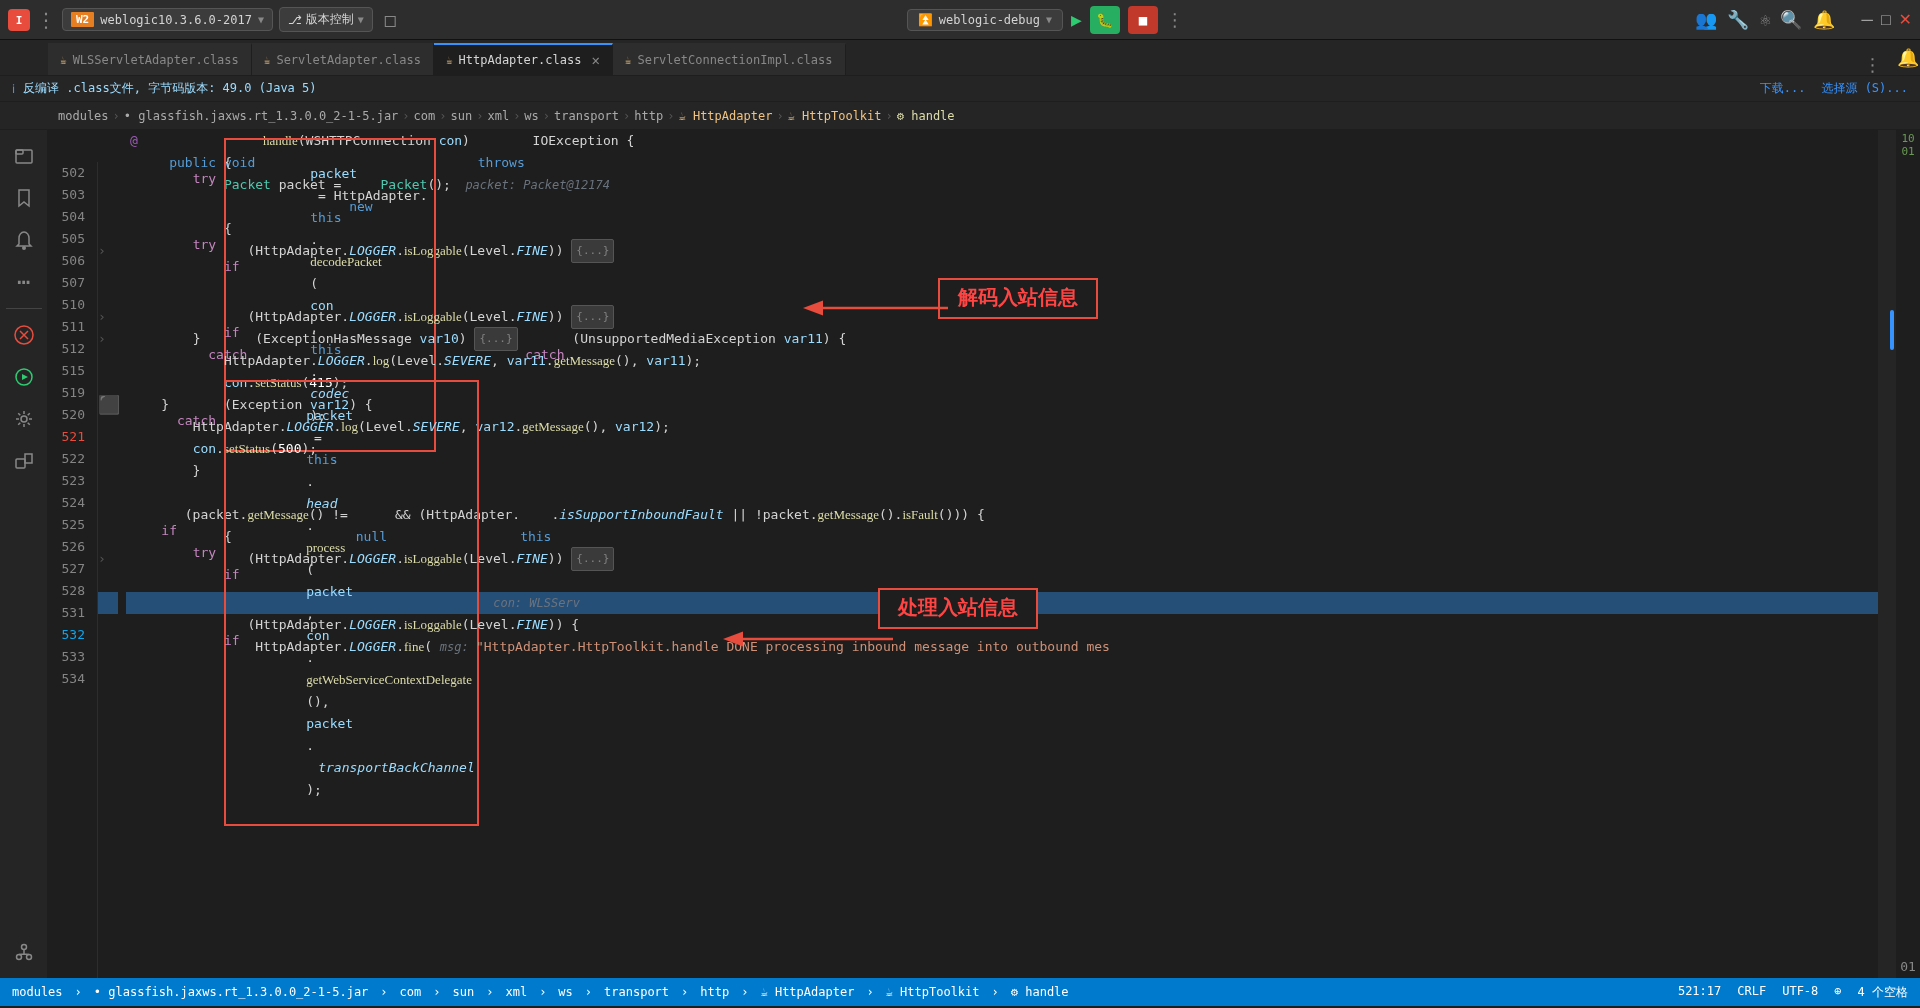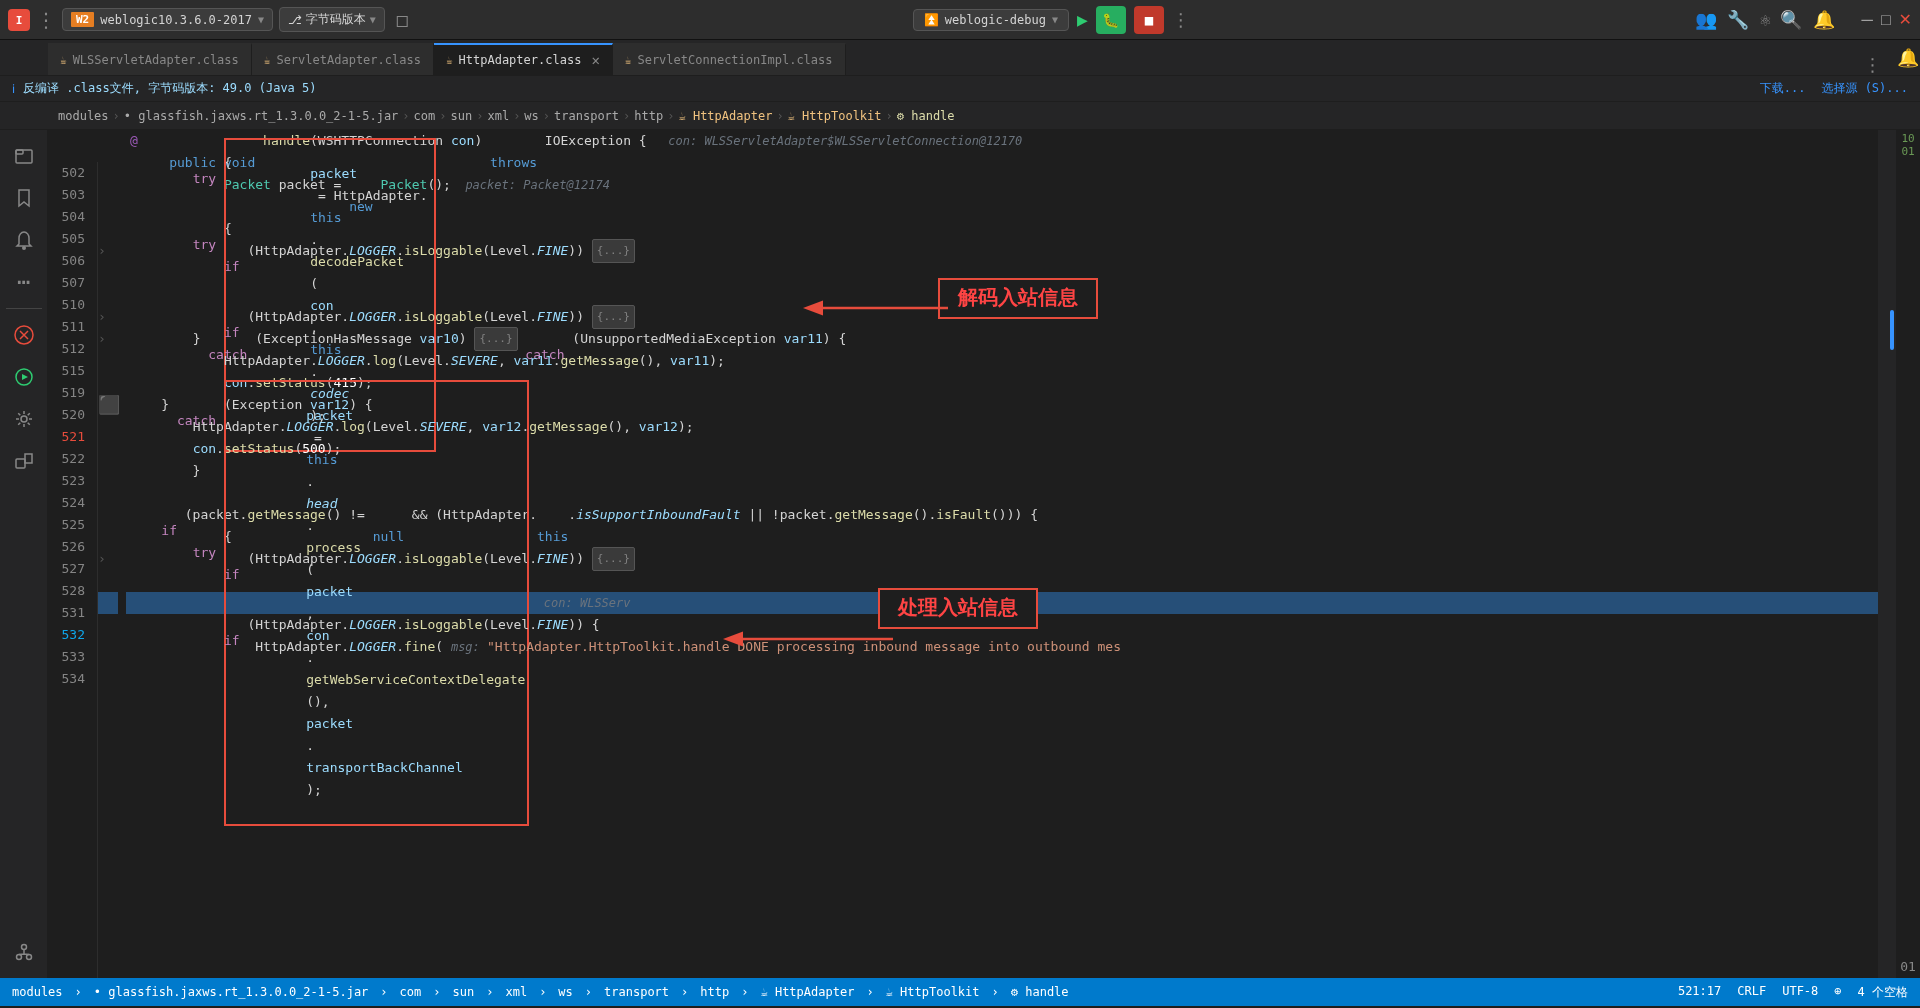--- a/index.html
+++ b/index.html
@@ -170,21 +170,21 @@
       align-items: center;
       font-size: 13px;
       padding-left: 4px;
     }
 
     .kw { color: #569cd6; margin-top: 44px; }
     .kw-ctrl { color: #c586c0; margin-top: 32px; }
     .type { color: #4ec9b0; }
     .str { color: #ce9178; }
     .num { color: #ffffff; }
-    .method { color: #dcdcaa; }
+    .method { color: #dcdcaa; font-family: Liberation Serif, serif; }
     .field { color: #9cdcfe; }
     .folded { color: #808080; background: #3a3a3a; border: 1px solid #555; padding: 0 4px; border-radius: 2px; font-size: 11px; }
 
     
     .status-bar {
       background: #007acc;
       height: 28px;
       display: flex;
       align-items: center;
       padding: 0 12px;
@@ -229,21 +229,21 @@
     <div class="title-dots">
       <span style="color:#888;font-size:20px;">⋮</span>
     </div>
     <div class="project-selector">
       <span class="project-badge">W2</span>
       <span>weblogic10.3.6.0-2017</span>
       <span style="color:#888;font-size:10px;">▼</span>
     </div>
     <div class="version-control-btn">
       <span>⎇</span>
-      <span>字节码版本</span>
+      <span>版本控制</span>
       <span style="color:#888;font-size:10px;">▼</span>
     </div>
     <span style="color:#888;font-size:18px;margin-left:6px;">□</span>
   </div>
   <div class="title-bar-center">
     <div class="debug-selector">
       <span style="color:#888;">⏫</span>
       <span>weblogic-debug</span>
       <span style="color:#888;font-size:10px;">▼</span>
     </div>
@@ -441,21 +441,20 @@
         <span class="kw">public</span>
         <span> </span>
         <span class="kw">void</span>
         <span> </span>
         <span class="method">handle</span>
         <span>(WSHTTPConnection </span>
         <span class="field">con</span>
         <span>) </span>
         <span class="kw">throws</span>
         <span> IOException {</span>
-        <span class="inline-hint">&nbsp;&nbsp;&nbsp;con: WLSServletAdapter$WLSServletConnection@12170</span>
       </div>
 
       <div class="code-line">
         <span>&nbsp;&nbsp;&nbsp;&nbsp;&nbsp;&nbsp;&nbsp;&nbsp;</span>
         <span class="kw-ctrl">try</span>
         <span> {</span>
       </div>
 
       <div class="code-line">
         <span>&nbsp;&nbsp;&nbsp;&nbsp;&nbsp;&nbsp;&nbsp;&nbsp;&nbsp;&nbsp;&nbsp;&nbsp;</span>
@@ -657,21 +656,21 @@
           <span class="method">process</span>
           <span>(</span>
           <span class="field">packet</span>
           <span>, </span>
           <span class="field">con</span>
           <span>.</span>
           <span class="method">getWebServiceContextDelegate</span>
           <span>(), </span>
           <span class="field">packet</span>
           <span>.</span>
-          <span class="field" style="">transportBackChannel</span>
+          <span class="field" style="font-style:italic;margin-left:12px;">transportBackChannel</span>
           <span>);</span>
         </span>
         <span class="inline-hint">&nbsp;&nbsp;con: WLSServ</span>
       </div>
 
       <div class="code-line">
         <span>&nbsp;&nbsp;&nbsp;&nbsp;&nbsp;&nbsp;&nbsp;&nbsp;&nbsp;&nbsp;&nbsp;&nbsp;</span>
         <span class="kw-ctrl">if</span>
         <span> (HttpAdapter.</span>
         <span class="field" style="font-style:italic;">LOGGER</span>

